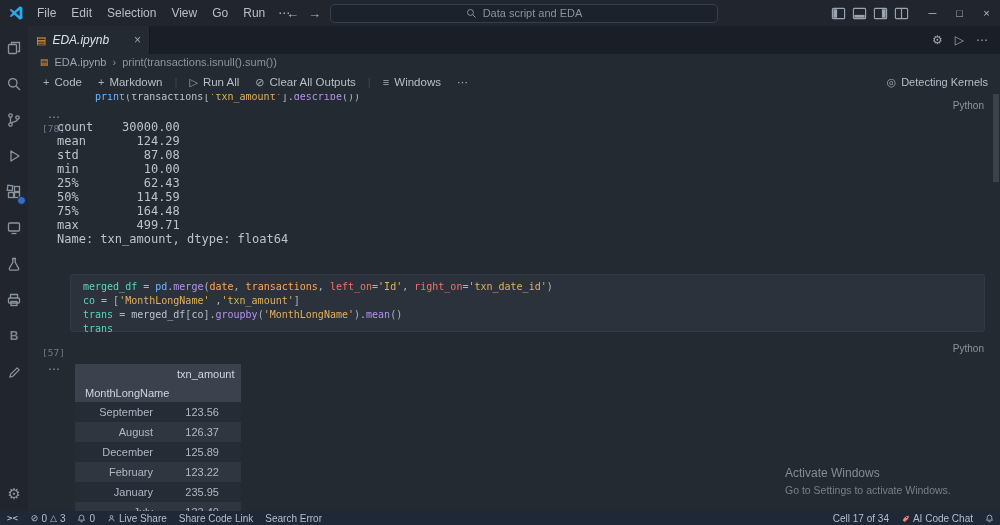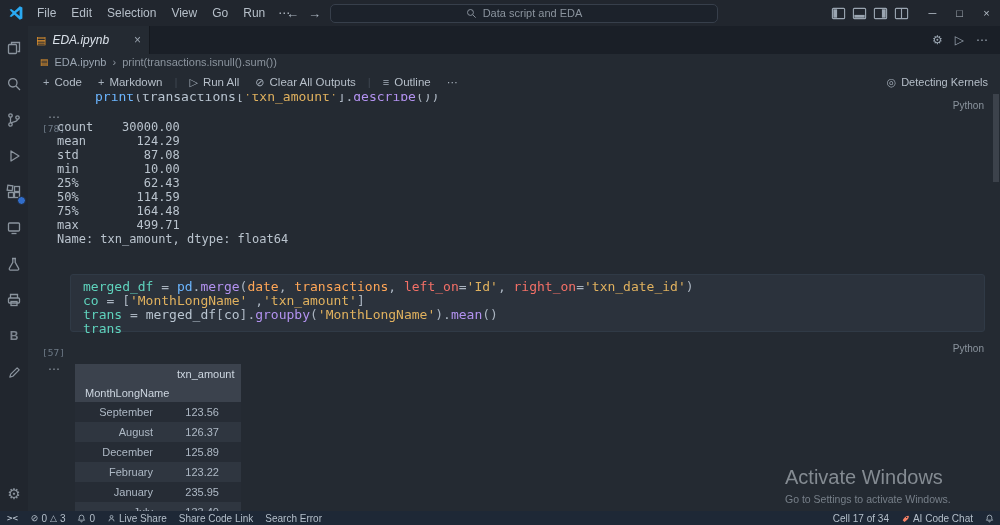--- a/index.html
+++ b/index.html
@@ -49,21 +49,21 @@
   .bc-ic{color:#e8962e;font-size:9px;}
   .bc-file{color:#9aa5b1;}
   .nbtoolbar{height:24px;display:flex;align-items:center;gap:2px;padding-left:8px;font-size:11.5px;
     color:#b6bfc9;background:#242a32;border-bottom:1px solid #1b2027;}
   .tb-item{display:flex;align-items:center;gap:5px;padding:2px 7px;border-radius:4px;white-space:nowrap;}
   .tb-ic{font-size:11px;color:#a6b0bb;}
   .tb-div{color:#3f4752;padding:0 3px;}
   .kernel{margin-left:auto;display:flex;align-items:center;gap:5px;padding-right:12px;font-size:11px;}
   
   .notebook{position:absolute;top:68px;left:0;right:0;bottom:0;background:#242a32;overflow:hidden;}
-  .code-line{white-space:pre;font-family:"DejaVu Sans Mono",monospace;font-size:13px;line-height:14px;}
+  .code-line{white-space:pre;font-family:"DejaVu Sans Mono",monospace;font-size:10px;line-height:14px;}
   .tk-var{color:#5fd3bd}.tk-op{color:#aab4c0}.tk-plain{color:#b8c4d0}.tk-mod{color:#6cb6ff}
   .tk-fn{color:#b392f0}.tk-arg{color:#ffa657}.tk-param{color:#f47067}.tk-str{color:#e0b15e}
   .clip-line{position:absolute;top:-4px;left:67px;}
   .lang-label{position:absolute;right:16px;font-size:10px;color:#8b949e;}
   .out-menu{position:absolute;left:20px;font-size:12px;color:#8b949e;letter-spacing:1px;}
   .exec-label{position:absolute;left:14px;font-family:"DejaVu Sans Mono",monospace;
     font-size:9.5px;color:#6e7a87;}
   .out-block{position:absolute;left:29px;top:26px;white-space:pre;
     font-family:"DejaVu Sans Mono",monospace;font-size:12px;line-height:14px;color:#bac4ce;}
   .cell2{position:absolute;top:180px;left:42px;right:15px;height:58px;background:#2b323c;
@@ -74,21 +74,21 @@
     font-weight:normal;color:#cdd6e0;}
   .pd-h1 .pd-val{margin-left:auto;}
   .pd-h2{padding-left:10px;}
   .pd-row{display:flex;height:20px;align-items:center;}
   .pd-row.odd{background:#262c35;}
   .pd-row.even{background:#2f3640;}
   .pd-idx{width:90px;text-align:right;padding-right:12px;box-sizing:border-box;}
   .pd-val{width:64px;text-align:right;padding-right:10px;box-sizing:border-box;}
   
   .watermark{position:absolute;top:372px;left:757px;color:#959ca3;}
-  .wm1{font-size:20px;opacity:.85;}
+  .wm1{font-size:12px;opacity:.85;}
   .wm2{font-size:10.5px;opacity:.8;margin-top:4px;color:#8b949e;}
   
   .scroll-thumb{position:absolute;right:1px;top:0;width:6px;height:88px;background:rgba(130,140,152,.25);}
   
   .statusbar{position:absolute;left:0;bottom:0;width:1000px;height:14px;background:#1e2836;
     display:flex;align-items:center;font-size:10px;color:#b4bfca;z-index:30;}
   .sb-item{display:flex;align-items:center;gap:3px;padding:0 6px;height:14px;white-space:nowrap;}
   .sb-right{margin-left:auto;display:flex;align-items:center;text-align:right;}
   .sb-ic{font-size:9px;line-height:1;}
   .sb-remote{font-family:"DejaVu Sans Mono",monospace;font-size:9px;color:#c3cdd8;padding:0 7px;}
@@ -250,21 +250,21 @@
       <span class="tb-ic">▷</span>
       <span>Run All</span>
     </div>
     <div class="tb-item">
       <span class="tb-ic">⊘</span>
       <span>Clear All Outputs</span>
     </div>
     <span class="tb-div">|</span>
     <div class="tb-item">
       <span class="tb-ic">≡</span>
-      <span>Outline</span>
+      <span>Windows</span>
     </div>
     <div class="tb-item">
       <span class="tb-ic">⋯</span>
     </div>
     <div class="kernel">
       <span class="tb-ic">◎</span>
       <span>Detecting Kernels</span>
     </div>
   </div>
 

